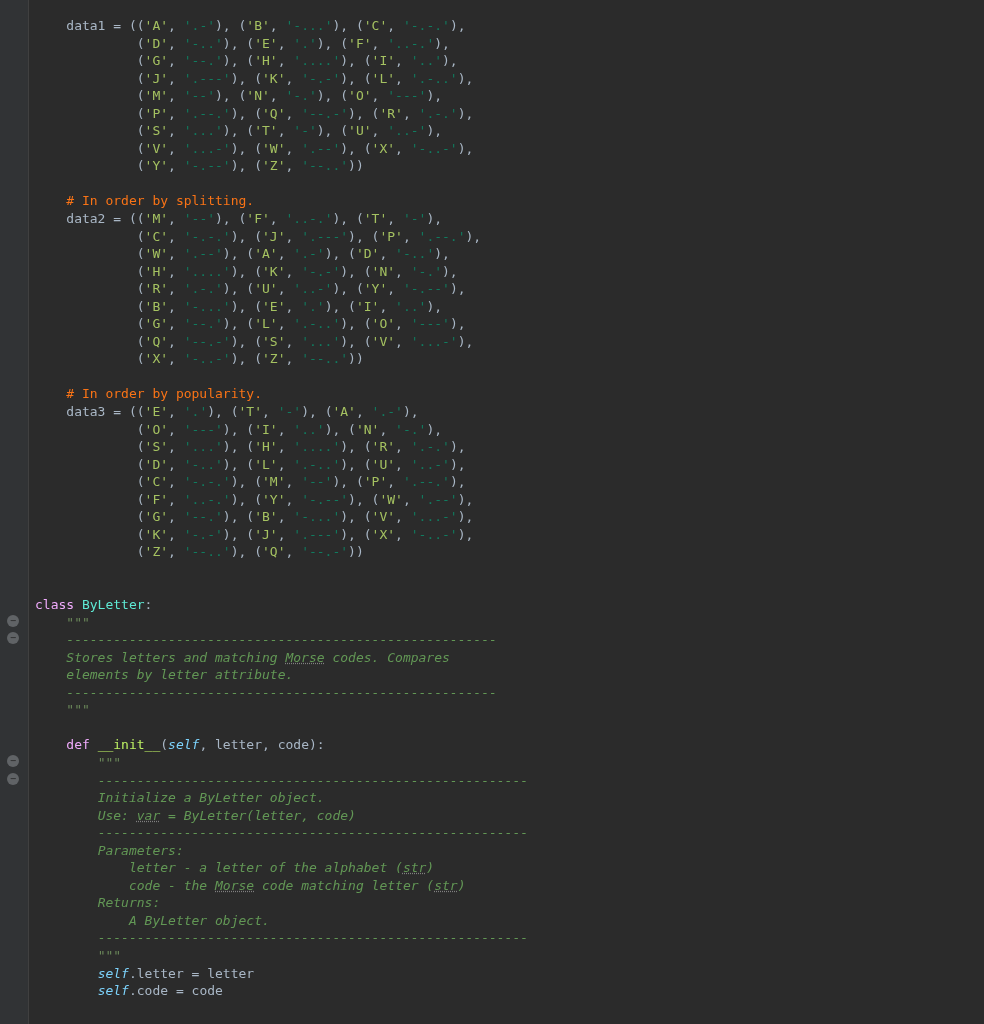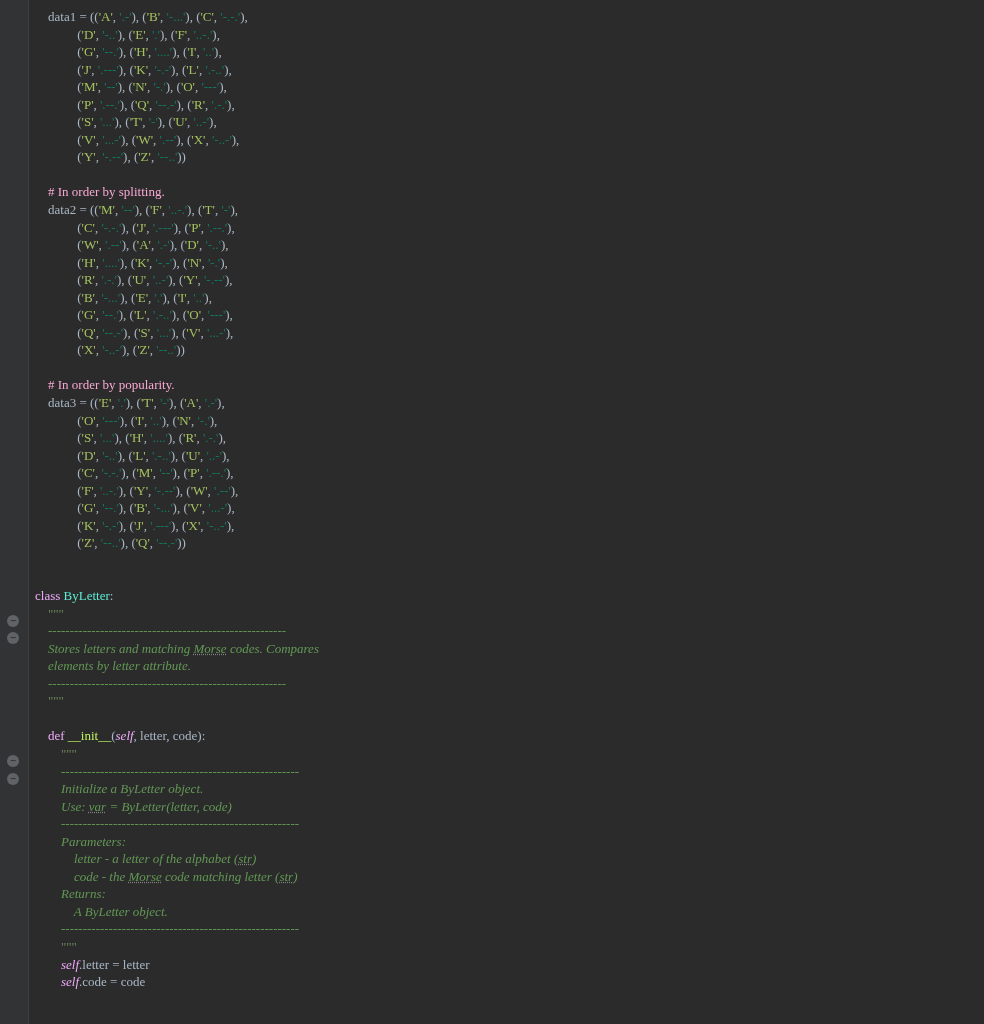--- a/index.html
+++ b/index.html
@@ -30,33 +30,32 @@
     height: 12px;
     border-radius: 50%;
     background: #606366;
     color: #2b2b2b;
     font-size: 10px;
     line-height: 12px;
     text-align: center;
     cursor: pointer;
   }
   .code {
-    padding: 8px 0 4px 6px;
+    padding: 17px 0 4px 6px;
     white-space: pre;
-    font-family: Liberation Serif, serif;
   }
   .kw { color: #f0abfc; }
   .fn { color: #bef264; }
   .cls { color: #5eead4; }
   .str2 { color: #a5c261; }
   .strb { color: #107b5f; }
-  .cmt { color: #f9a8d4; }
+  .cmt { color: #f97316; }
   .doc { color: #629755; font-style: italic; }
   .tq { color: #6a8759; }
-  .self { color: #f0abfc; font-style: italic; }
+  .self { color: #7dd3fc; font-style: italic; }
   .var { color: #a9b7c6; }
   .u { text-decoration: underline dotted #808080; }
   .line {
     display: block;
     min-height: 17.5px;
   }
 </style>
 </head>
 <body>
 

